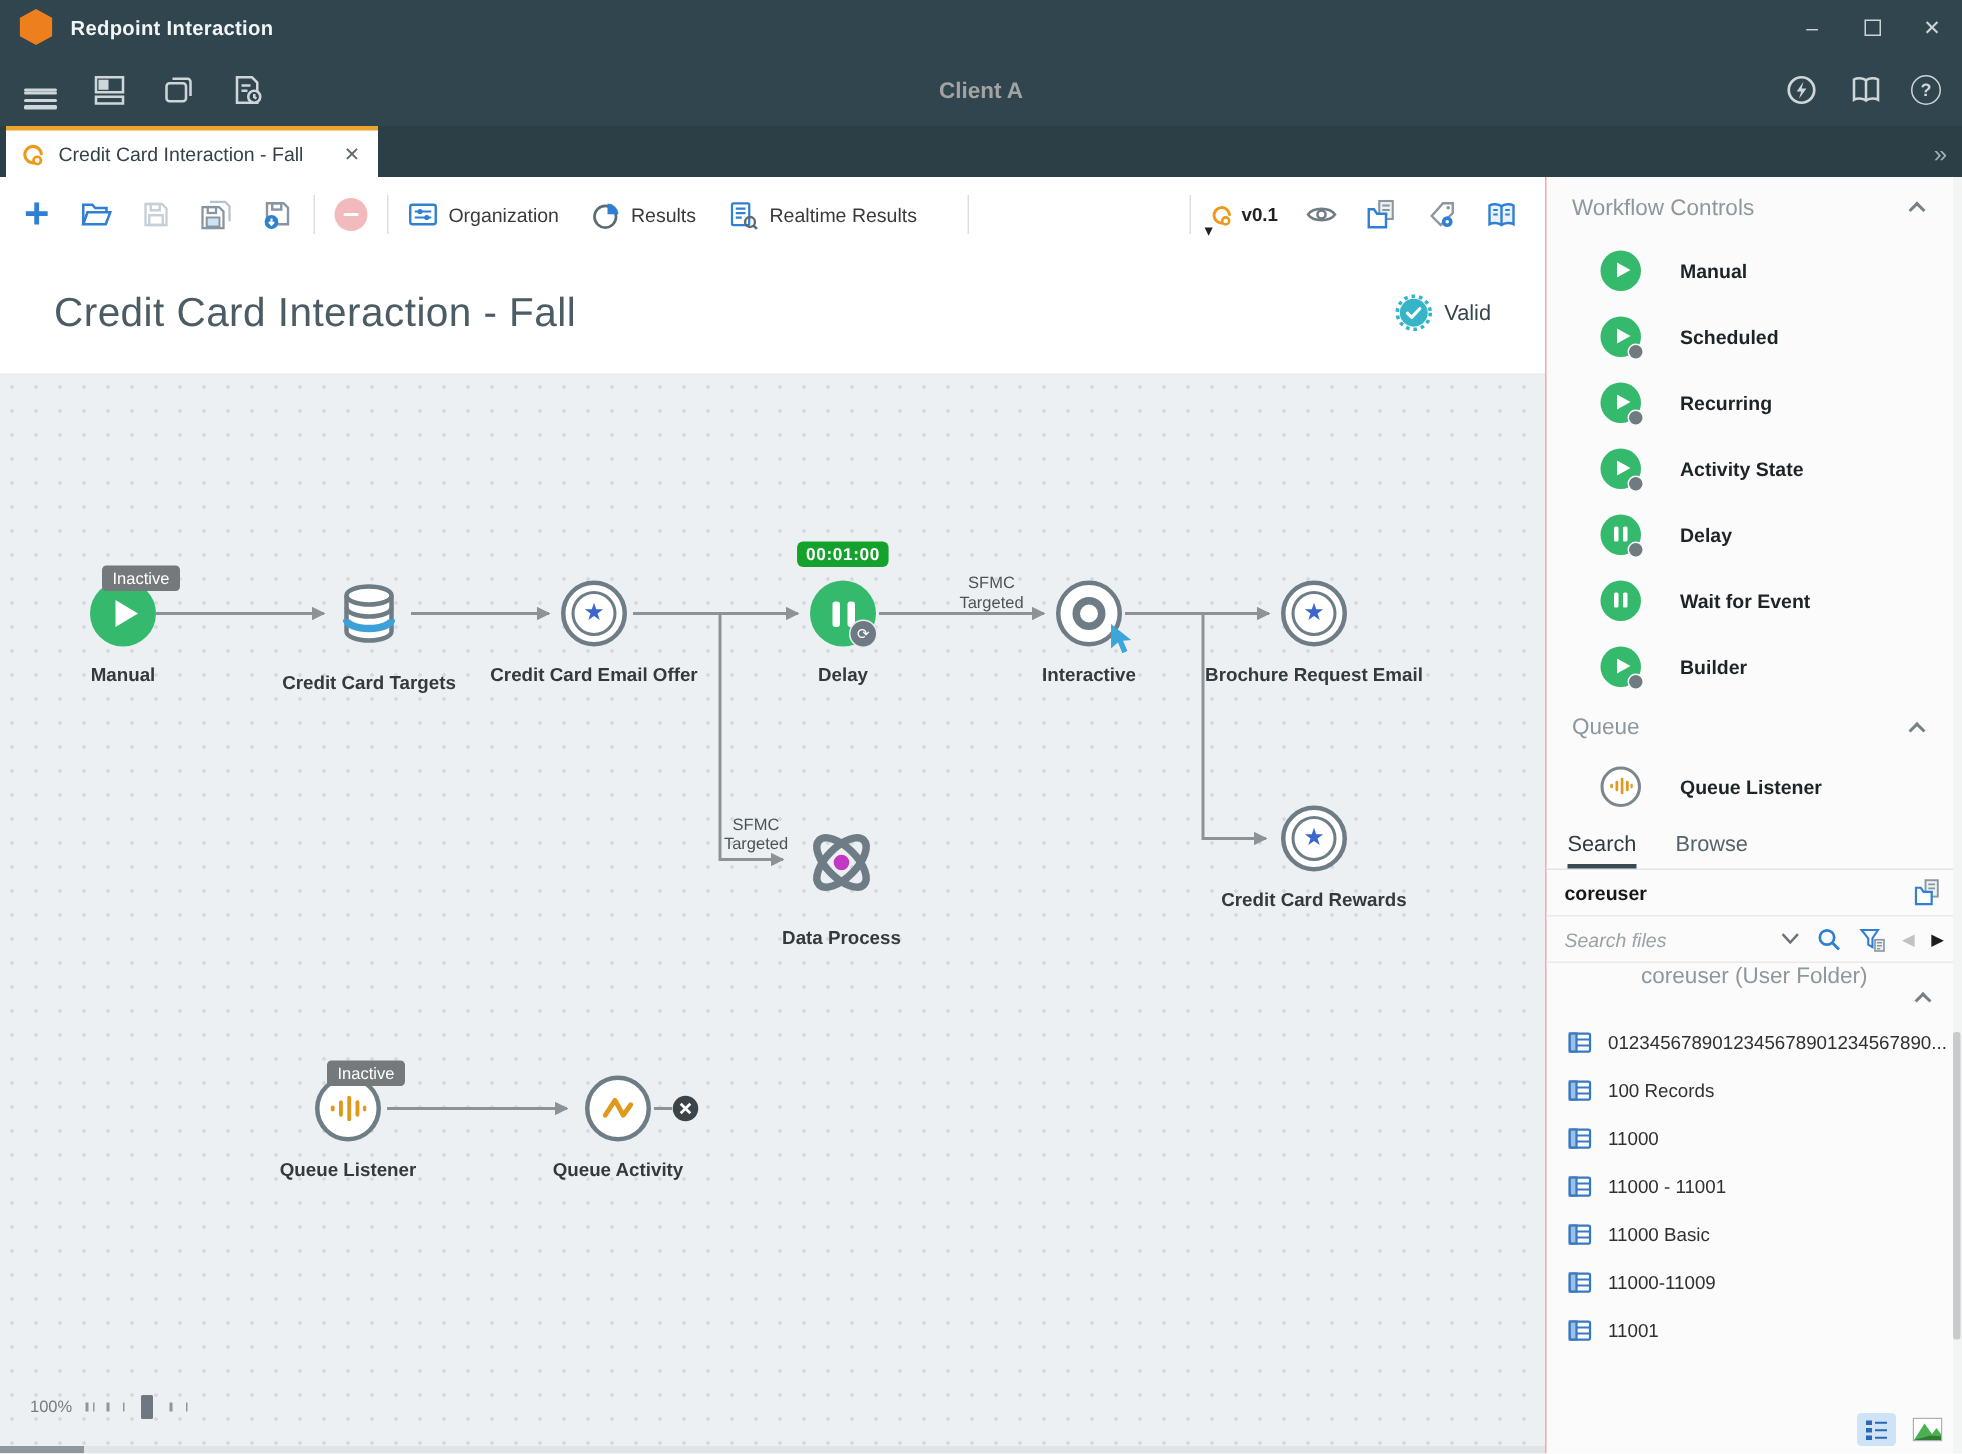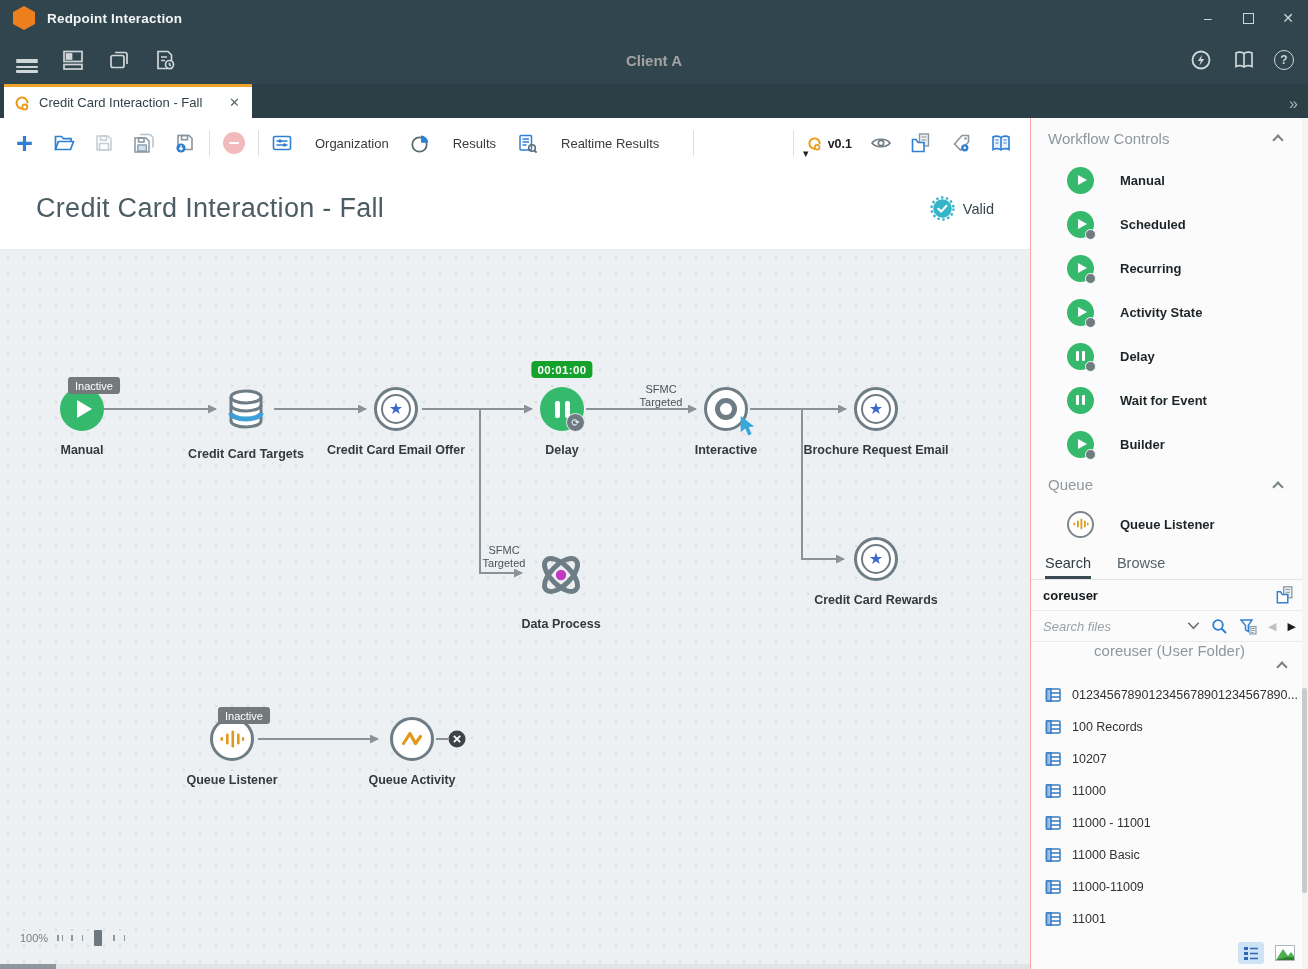--- a/index.html
+++ b/index.html
@@ -37,27 +37,27 @@
   
   .content { display:flex; height:851px; }
   .main { width:1030px; display:flex; flex-direction:column; }
 
   
   .toolbar { height:50px; background:#fff; display:flex; align-items:center; padding:0 16px; position:relative; }
   .tb-ic { display:flex; align-items:center; justify-content:center; height:30px; }
   .tb-sep { width:1px; height:26px; background:#dcdfe1; margin:0 13px; }
   .plus { color:#2f7fd2; font-size:29px; font-weight:bold; line-height:26px; margin-right:20px; }
   .tb-gap { margin-right:19px; }
-  .tbtn { display:flex; align-items:center; gap:23px; font-size:13px; color:#3a3a3a; margin-right:21px; }
+  .tbtn { display:flex; align-items:center; gap:7px; font-size:13px; color:#3a3a3a; margin-right:21px; }
   .minus-circ { width:22px; height:22px; border-radius:50%; background:#f3babe; display:flex;
     align-items:center; justify-content:center; }
   .minus-circ i { width:10px; height:2.6px; background:#fff; border-radius:1px; }
   .tb-caret { position:absolute; left:803px; top:29px; color:#222; font-size:11px; }
   .tb-right { margin-left:auto; display:flex; align-items:center; }
-  .ver { display:flex; align-items:flex-end; gap:6px; font-size:12.5px; font-weight:bold; color:#222; margin-right:18px; }
+  .ver { display:flex; align-items:center; gap:6px; font-size:12.5px; font-weight:bold; color:#222; margin-right:18px; }
 
   
   .wf-header { height:82px; background:#fff; display:flex; align-items:center; padding:0 36px;
     border-bottom:1px solid #e7e9ea; }
   .wf-title { font-size:27px; color:#4b5c64; letter-spacing:.3px; }
   .valid { margin-left:auto; display:flex; align-items:center; gap:8px; font-size:14.5px; color:#36454c; }
 
   
   .canvas { position:relative; height:719px; background:#edf0f2; overflow:hidden;
     background-image:radial-gradient(#d5dbdf 1.1px, transparent 1.3px); background-size:16px 16px; }
@@ -645,28 +645,20 @@
             <path d="M6 6 h9 M6 10 h9" stroke="#3a79c3" stroke-width="1.4"></path>
           </svg>
       <span>100 Records</span>
     </div>
     <div class="file-row">
       <svg width="17" height="16" viewBox="0 0 17 16">
             <rect x="1.5" y="2" width="13.5" height="12" rx="1" fill="#fff" stroke="#3a79c3" stroke-width="1.5"></rect>
             <rect x="1.5" y="2" width="4.5" height="12" fill="#9dbfe4" stroke="#3a79c3" stroke-width="1.5"></rect>
             <path d="M6 6 h9 M6 10 h9" stroke="#3a79c3" stroke-width="1.4"></path>
           </svg>
-      <span>10207</span>
-    </div>
-    <div class="file-row">
-      <svg width="17" height="16" viewBox="0 0 17 16">
-            <rect x="1.5" y="2" width="13.5" height="12" rx="1" fill="#fff" stroke="#3a79c3" stroke-width="1.5"></rect>
-            <rect x="1.5" y="2" width="4.5" height="12" fill="#9dbfe4" stroke="#3a79c3" stroke-width="1.5"></rect>
-            <path d="M6 6 h9 M6 10 h9" stroke="#3a79c3" stroke-width="1.4"></path>
-          </svg>
       <span>11000</span>
     </div>
     <div class="file-row">
       <svg width="17" height="16" viewBox="0 0 17 16">
             <rect x="1.5" y="2" width="13.5" height="12" rx="1" fill="#fff" stroke="#3a79c3" stroke-width="1.5"></rect>
             <rect x="1.5" y="2" width="4.5" height="12" fill="#9dbfe4" stroke="#3a79c3" stroke-width="1.5"></rect>
             <path d="M6 6 h9 M6 10 h9" stroke="#3a79c3" stroke-width="1.4"></path>
           </svg>
       <span>11000 - 11001</span>
     </div>

